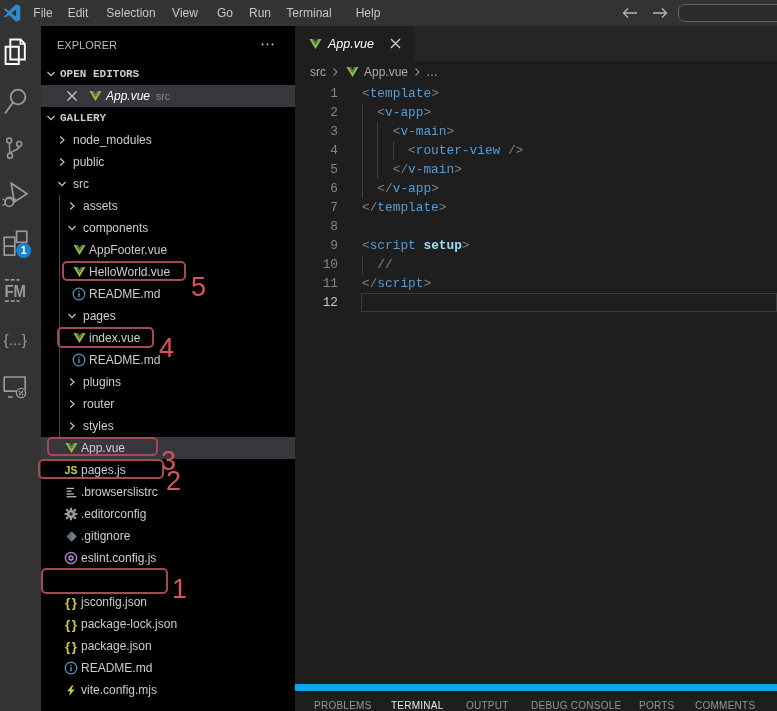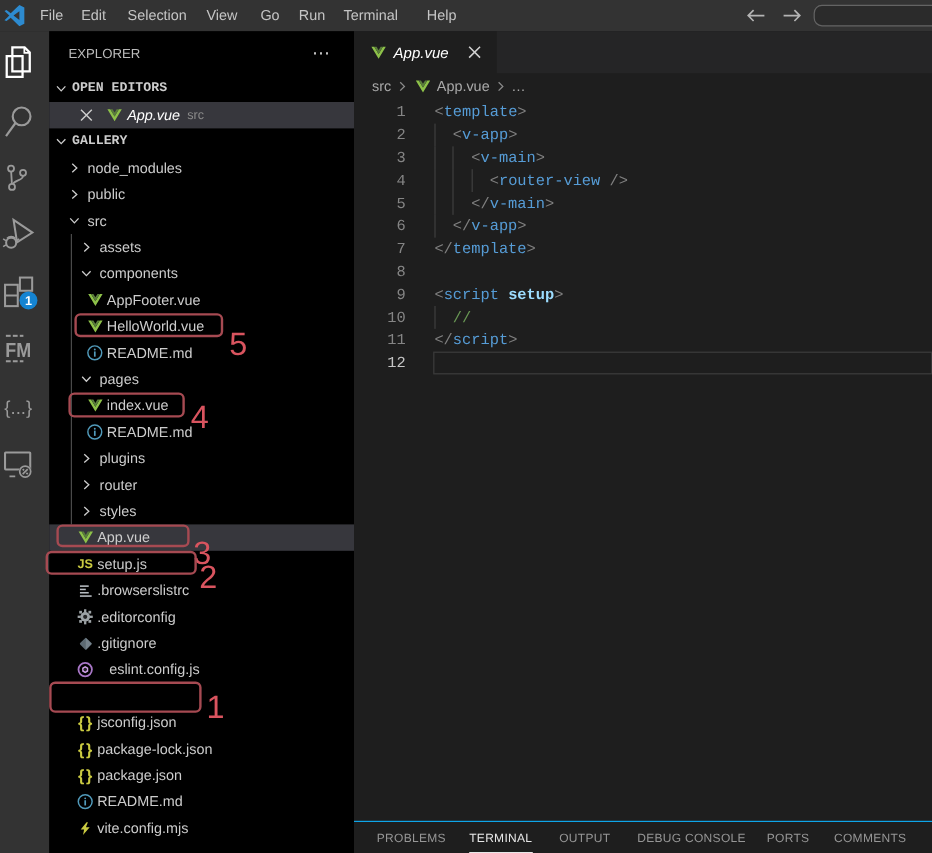--- a/index.html
+++ b/index.html
@@ -30,21 +30,21 @@
 #tab1 { position:absolute; left:0; top:0; width:119px; height:35px; background:#1e1e1e; display:flex; align-items:center; }
 #breadcrumb { position:absolute; left:295px; top:61px; width:482px; height:22px; display:flex; align-items:center; font-size:12px; color:#a9a9a9; }
 #code { position:absolute; left:295px; top:84px; width:482px; height:240px; font-family:"Liberation Mono", monospace; font-size:12.8px; }
 .cl { position:absolute; left:0; width:482px; height:19px; line-height:19px; white-space:pre; }
 .ln { position:absolute; left:0; top:0; width:43px; text-align:right; color:#858585; }
 .cc { position:absolute; left:67px; top:0; }
 .p { color:#808080; } .t { color:#569cd6; } .a { color:#9cdcfe; font-weight:bold; } .cm { color:#6a9955; }
 .ig { position:absolute; width:1px; height:19px; background:#404040; }
 
 
-#panel { position:absolute; left:295px; top:684px; width:482px; height:27px; background:#1e1e1e; border-top:1px solid #0ea5e9; }
+#panel { position:absolute; left:295px; top:684px; width:482px; height:27px; background:#1e1e1e; border-top:7px solid #0ea5e9; }
 .ptab { position:absolute; top:0; height:27px; line-height:30px; font-size:10px; letter-spacing:0.25px; color:#969696; }
 
 
 .rbox { position:absolute; border:2px solid #a64a52; border-radius:5px; }
 .rdigit { position:absolute; color:#d9545f; font-size:27px; font-family:"Liberation Sans",sans-serif; }
 </style>
 </head>
 <body>
 <div id="app">
 
@@ -289,21 +289,21 @@
             <path fill="#8dc149" d="M1 1 L13 21 L25 1 L20.2 1 L13 13 L5.8 1 Z"></path>
             <path fill="#5a7e3b" d="M5.8 1 L13 13 L20.2 1 L16.4 1 L13 6.6 L9.6 1 Z"></path>
           </svg>
         </span>
         <span style="margin-left:2px">App.vue</span>
       </div>
     <div class="srow" style="top:433px">
         <span class="ficon" style="margin-left:22px">
           <span style="font-size:10.5px;font-weight:bold;color:#cbcb41">JS</span>
         </span>
-        <span style="margin-left:2px">setup.js</span>
+        <span style="margin-left:2px">pages.js</span>
       </div>
     <div class="srow" style="top:455px">
         <span class="ficon" style="margin-left:22px">
           <svg width="13" height="13" viewBox="0 0 16 16">
             <g fill="#b7bcc1">
               <rect x="2" y="2.2" width="9" height="1.6"></rect>
               <rect x="2" y="5.6" width="6" height="1.6"></rect>
               <rect x="2" y="9" width="9" height="1.6"></rect>
               <rect x="2" y="12.4" width="12" height="1.6"></rect>
             </g>
@@ -340,21 +340,21 @@
         <span style="margin-left:2px">.editorconfig</span>
       </div>
     <div class="srow" style="top:521px">
         <span class="ficon" style="margin-left:22px">
           <svg width="14" height="14" viewBox="0 0 16 16">
             <circle cx="8" cy="8" r="6.4" fill="none" stroke="#a977c8" stroke-width="1.7"></circle>
             <path d="M8 4.6 L10.9 6.3 L10.9 9.7 L8 11.4 L5.1 9.7 L5.1 6.3 Z" fill="#cf9fe8"></path>
             <circle cx="8" cy="8" r="1.7" fill="#252526"></circle>
           </svg>
         </span>
-        <span style="margin-left:12px">eslint.config.js</span>
+        <span style="margin-left:2px">eslint.config.js</span>
       </div>
     <div class="srow" style="top:565px">
         <span class="ficon" style="margin-left:22px">
           <span style="font-size:13.5px;font-weight:bold;color:#cbcb41;letter-spacing:1.5px;margin-right:-1.5px">{}</span>
         </span>
         <span style="margin-left:2px">jsconfig.json</span>
       </div>
     <div class="srow" style="top:587px">
         <span class="ficon" style="margin-left:22px">
           <span style="font-size:13.5px;font-weight:bold;color:#cbcb41;letter-spacing:1.5px;margin-right:-1.5px">{}</span>

